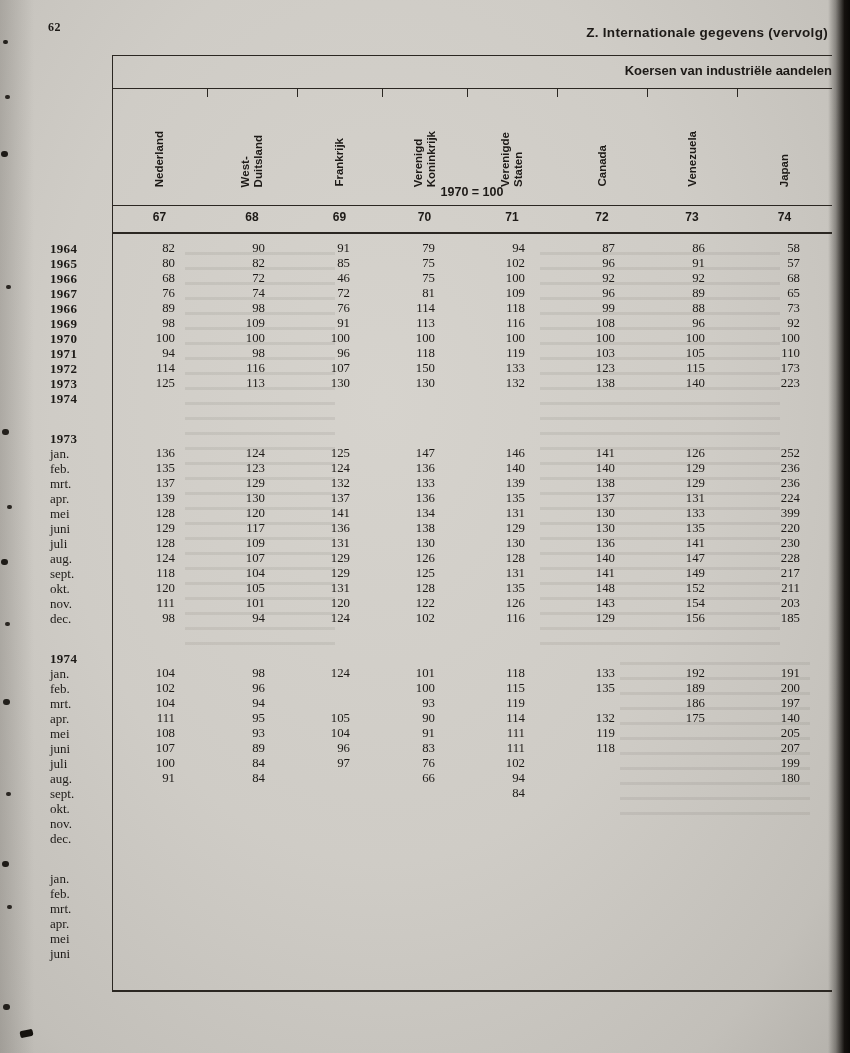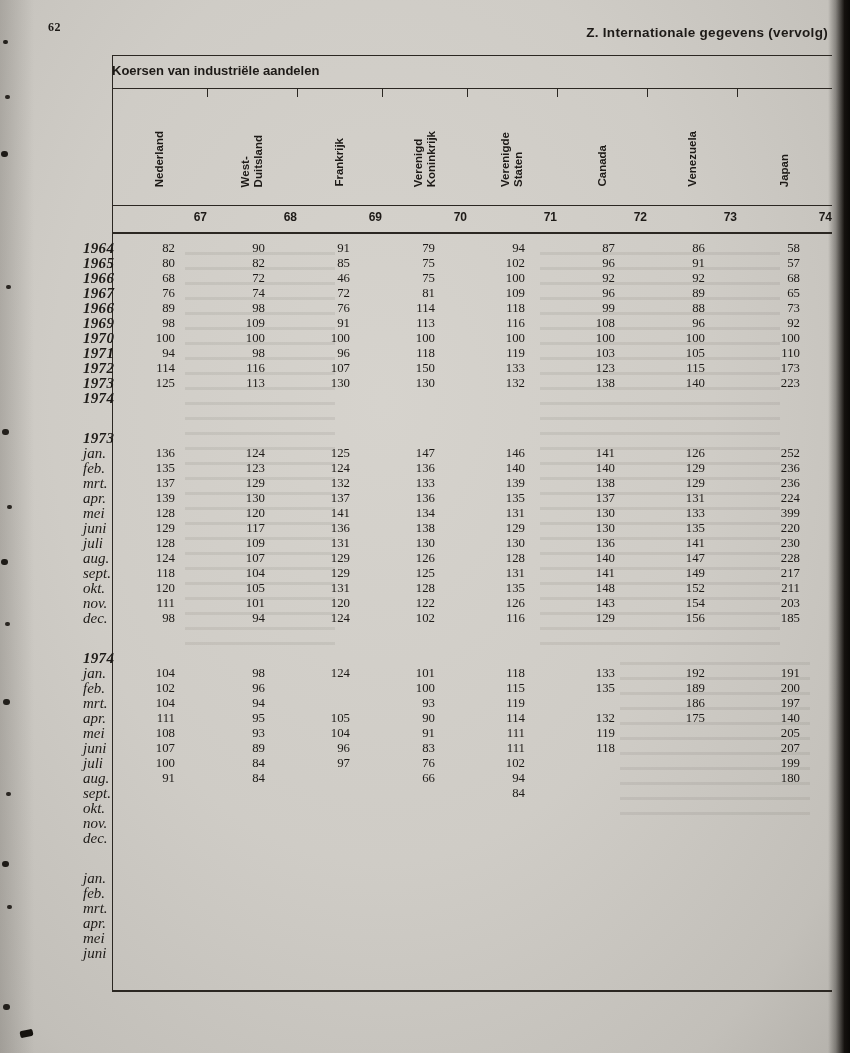--- a/index.html
+++ b/index.html
@@ -58,21 +58,21 @@
   .hrule { position:absolute; left:62px; width:720px; height:1px; background:#2b2722; }
   .hrule.top     { top:0; }
   .hrule.title-r { top:33px; }
   .hrule.base-r  { top:150px; }
   .hrule.codes-r { top:177px; height:2px; }
   .hrule.bottom  { top:935px; height:2px; }
   .vrule { position:absolute; left:62px; top:0; width:1px; height:935px; background:#2b2722; }
   .tick  { position:absolute; top:33px; width:1px; height:9px; background:#2b2722; }
 
   .table-title {
-    position:absolute; left:62px; top:8px; width:720px; text-align:left;
+    position:absolute; left:62px; top:8px; width:720px; text-align:right;
     font-family:"Liberation Sans", sans-serif; font-weight:bold; font-size:13px;
   }
   .col-headers {
     position:absolute; left:62px; top:38px; width:720px; height:94px;
     display:grid; grid-template-columns:95px 90px 85px 85px 90px 90px 90px 95px;
     align-items:end; justify-items:center;
   }
   .colhead {
     writing-mode:vertical-rl; transform:rotate(180deg);
     white-space:pre-line;
@@ -81,32 +81,32 @@
   }
   .base-note {
     position:absolute; left:62px; top:130px; width:720px; text-align:center;
     font-family:"Liberation Sans", sans-serif; font-weight:bold; font-size:12.5px;
   }
   .col-codes {
     position:absolute; left:62px; top:155px; width:720px;
     display:grid; grid-template-columns:95px 90px 85px 85px 90px 90px 90px 95px;
   }
   .col-codes .code {
-    text-align:right; font-family:"Liberation Sans", sans-serif;
+    text-align:center; font-family:"Liberation Sans", sans-serif;
     font-weight:bold; font-size:12px;
   }
 
   .table-body { position:absolute; left:0; top:186px; width:782px; }
   .row-group { margin-bottom:25px; }
   .row-group:last-child { margin-bottom:0; }
   .trow {
     display:grid; grid-template-columns:62px 95px 90px 85px 85px 90px 90px 90px 95px;
     height:15px; line-height:15px;
   }
-  .trow .lbl { font-style:italic; font-size:15px;margin-left:33px; }
+  .trow .lbl { font-size:13px; }
   .trow.year .lbl { font-weight:bold; letter-spacing:0.3px; }
   .trow .val { text-align:right; padding-right:32px; font-size:12.8px; }
 </style>
 </head>
 <body>
 
 <div class="left-band"></div>
 <div class="speck"></div>
 <div class="right-strip"></div>
 <div class="corner-mark"></div>
@@ -136,20 +136,21 @@
     <div class="colhead">Frankrijk</div>
     <div class="colhead">Verenigd
 Koninkrijk</div>
     <div class="colhead">Verenigde
 Staten</div>
     <div class="colhead">Canada</div>
     <div class="colhead">Venezuela</div>
     <div class="colhead">Japan</div>
   </div>
 
+  <div class="base-note">1970 = 100</div>
   <div class="hrule base-r"></div>
 
   <div class="col-codes">
     <div class="code">67</div>
     <div class="code">68</div>
     <div class="code">69</div>
     <div class="code">70</div>
     <div class="code">71</div>
     <div class="code">72</div>
     <div class="code">73</div>

